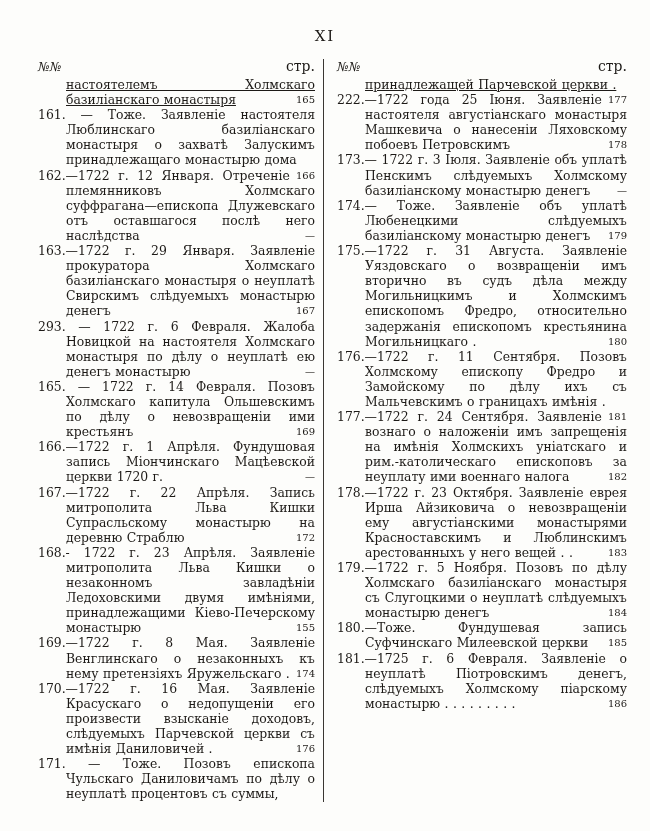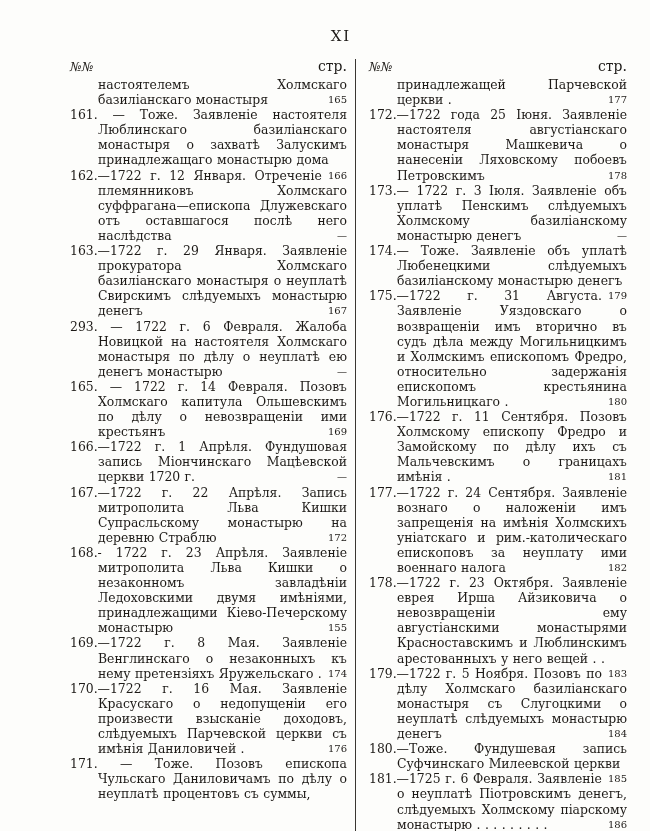--- a/index.html
+++ b/index.html
@@ -11,21 +11,20 @@
     margin: 0; padding: 0;
     width: 650px; height: 831px;
     background: var(--paper);
     overflow: hidden;
   }
   .page {
     width: 650px; height: 831px;
     font-family: "DejaVu Serif", "Liberation Serif", serif;
     color: var(--ink);
     box-sizing: border-box;
-    padding-left: 32px;
   }
   .folio {
     text-align: center;
     padding-top: 27px;
     font-size: 15px;
     letter-spacing: 2px;
   }
   .columns {
     display: flex;
     margin: 14px 23px 0 38px;
@@ -62,20 +61,21 @@
     margin: 0;
     font-size: 12.4px;
     line-height: 15.1px;
     text-align: justify;
     word-spacing: 0.5px;
     padding-left: 28px;
     text-indent: -28px;
   }
   .entry.cont {
     text-indent: 0;
+    text-decoration: underline;
   }
   .entry .pg {
     float: right;
     text-indent: 0;
     padding-left: 6px;
     font-size: 10px;
   }
   .entry .num { }
   .entry .txt { }
 </style>
@@ -108,21 +108,21 @@
         </div>
     </section>
 
     <section class="col col-right">
       <header class="col-head">
         <span class="num-head">№№</span>
         <span class="page-head">стр.</span>
       </header>
       <div class="entries">
           <p class="entry cont"><span class="num"></span><span class="txt">принадлежащей Парчевской церкви .</span><span class="pg">177</span></p>
-          <p class="entry"><span class="num">172.</span><span class="txt">—1722 года 25 Іюня. Заявленіе настоятеля августіанскаго монастыря Машкевича о нанесеніи Ляховскому побоевъ Петровскимъ</span><span class="pg">178</span></p>
+          <p class="entry"><span class="num">222.</span><span class="txt">—1722 года 25 Іюня. Заявленіе настоятеля августіанскаго монастыря Машкевича о нанесеніи Ляховскому побоевъ Петровскимъ</span><span class="pg">178</span></p>
           <p class="entry"><span class="num">173.</span><span class="txt">— 1722 г. 3 Іюля. Заявленіе объ уплатѣ Пенскимъ слѣдуемыхъ Холмскому базиліанскому монастырю денегъ</span><span class="pg">—</span></p>
           <p class="entry"><span class="num">174.</span><span class="txt">— Тоже. Заявленіе объ уплатѣ Любенецкими слѣдуемыхъ базиліанскому монастырю денегъ</span><span class="pg">179</span></p>
           <p class="entry"><span class="num">175.</span><span class="txt">—1722 г. 31 Августа. Заявленіе Уяздовскаго о возвращеніи имъ вторично въ судъ дѣла между Могильницкимъ и Холмскимъ епископомъ Фредро, относительно задержанія епископомъ крестьянина Могильницкаго .</span><span class="pg">180</span></p>
           <p class="entry"><span class="num">176.</span><span class="txt">—1722 г. 11 Сентября. Позовъ Холмскому епископу Фредро и Замойскому по дѣлу ихъ съ Мальчевскимъ о границахъ имѣнія .</span><span class="pg">181</span></p>
           <p class="entry"><span class="num">177.</span><span class="txt">—1722 г. 24 Сентября. Заявленіе вознаго о наложеніи имъ запрещенія на имѣнія Холмскихъ уніатскаго и рим.-католическаго епископовъ за неуплату ими военнаго налога</span><span class="pg">182</span></p>
           <p class="entry"><span class="num">178.</span><span class="txt">—1722 г. 23 Октября. Заявленіе еврея Ирша Айзиковича о невозвращеніи ему августіанскими монастырями Красноставскимъ и Люблинскимъ арестованныхъ у него вещей . .</span><span class="pg">183</span></p>
           <p class="entry"><span class="num">179.</span><span class="txt">—1722 г. 5 Ноября. Позовъ по дѣлу Холмскаго базиліанскаго монастыря съ Слугоцкими о неуплатѣ слѣдуемыхъ монастырю денегъ</span><span class="pg">184</span></p>
           <p class="entry"><span class="num">180.</span><span class="txt">—Тоже. Фундушевая запись Суфчинскаго Милеевской церкви</span><span class="pg">185</span></p>
           <p class="entry"><span class="num">181.</span><span class="txt">—1725 г. 6 Февраля. Заявленіе о неуплатѣ Піотровскимъ денегъ, слѣдуемыхъ Холмскому піарскому монастырю . . . . . . . . .</span><span class="pg">186</span></p>
         </div>

